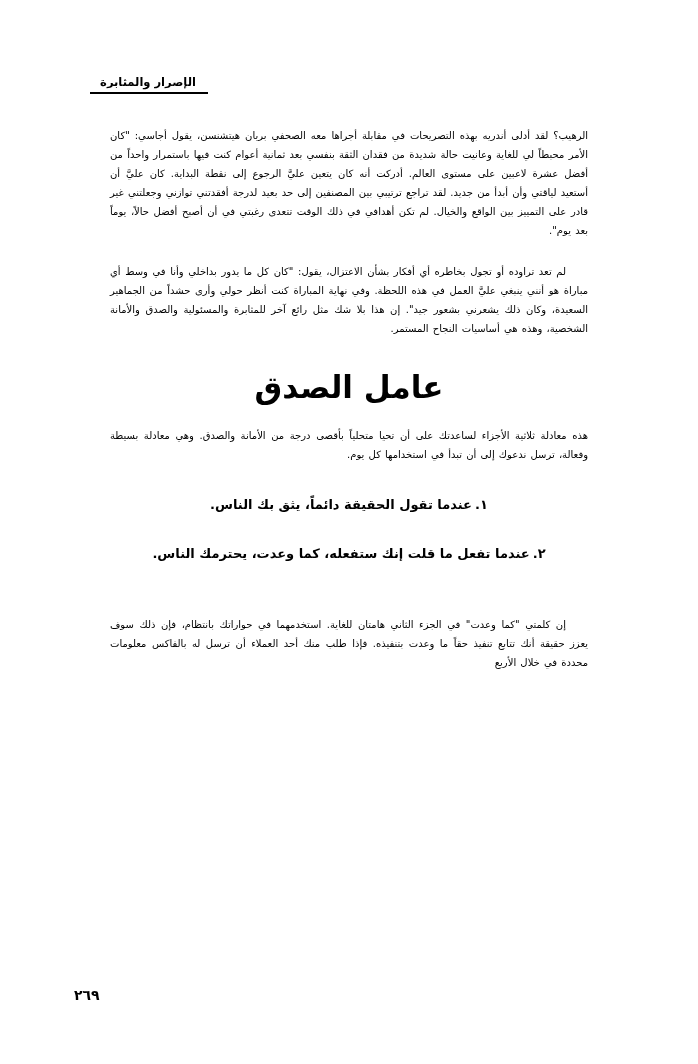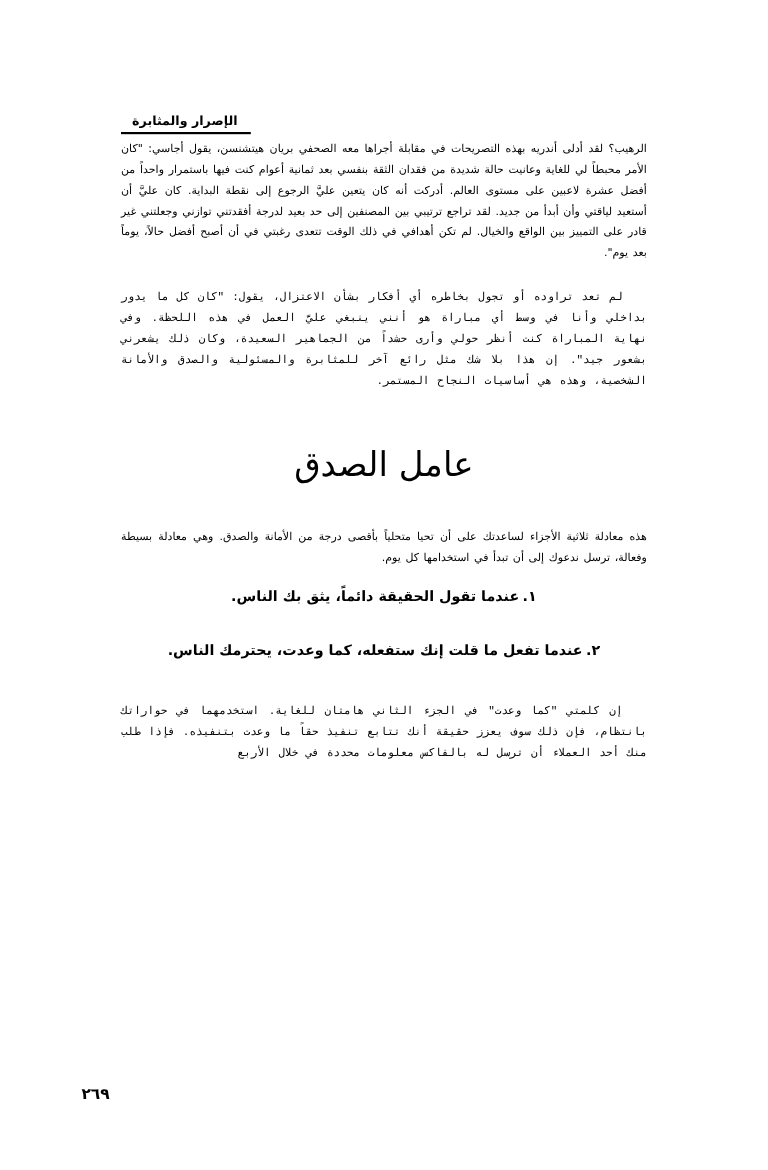--- a/index.html
+++ b/index.html
@@ -19,24 +19,23 @@
   .page {
     position: absolute;
     inset: 0;
     background: #ffffff;
   }
 
   
   .running-header {
     position: absolute;
     top: 76px;
-    left: 108px;
+    left: 88px;
     width: 120px;
     text-align: center;
-    margin-top: 28px;
   }
   .running-header .rh-text {
     font-size: 11.5px;
     font-weight: bold;
     letter-spacing: -0.2px;
     line-height: 1.1;
     display: block;
     white-space: nowrap;
   }
   .running-header .rh-rule {
@@ -59,44 +58,43 @@
     font-size: 10px;
     line-height: 19px;
     text-align: justify;
     text-justify: inter-word;
     word-spacing: 1px;
     direction: rtl;
   }
 
   p.para-indent {
     text-indent: 22px;
-    font-family: Liberation Mono, monospace;
   }
 
   .gap-after-p1 { height: 22px; }
   .gap-after-p2 { height: 26px; }
   .gap-after-h1 { height: 18px; }
   .gap-after-p3 { height: 14px; }
   .gap-after-list { height: 34px; }
 
   
   h1.section-heading {
-    margin: 17px;
+    margin: 0;
     font-size: 31px;
-    font-weight: normal;
+    font-weight: bold;
     text-align: center;
     line-height: 1.15;
     letter-spacing: -0.5px;
     padding: 6px 0 2px 0;
   }
 
   
   ol.numbered-list {
     list-style: none;
-    margin: 0;
+    margin: 15px;
     padding: 0;
     direction: rtl;
   }
   ol.numbered-list li {
     font-size: 13px;
     font-weight: bold;
     line-height: 24px;
     text-align: center;
     margin: 0 0 25px 0;
     white-space: nowrap;

